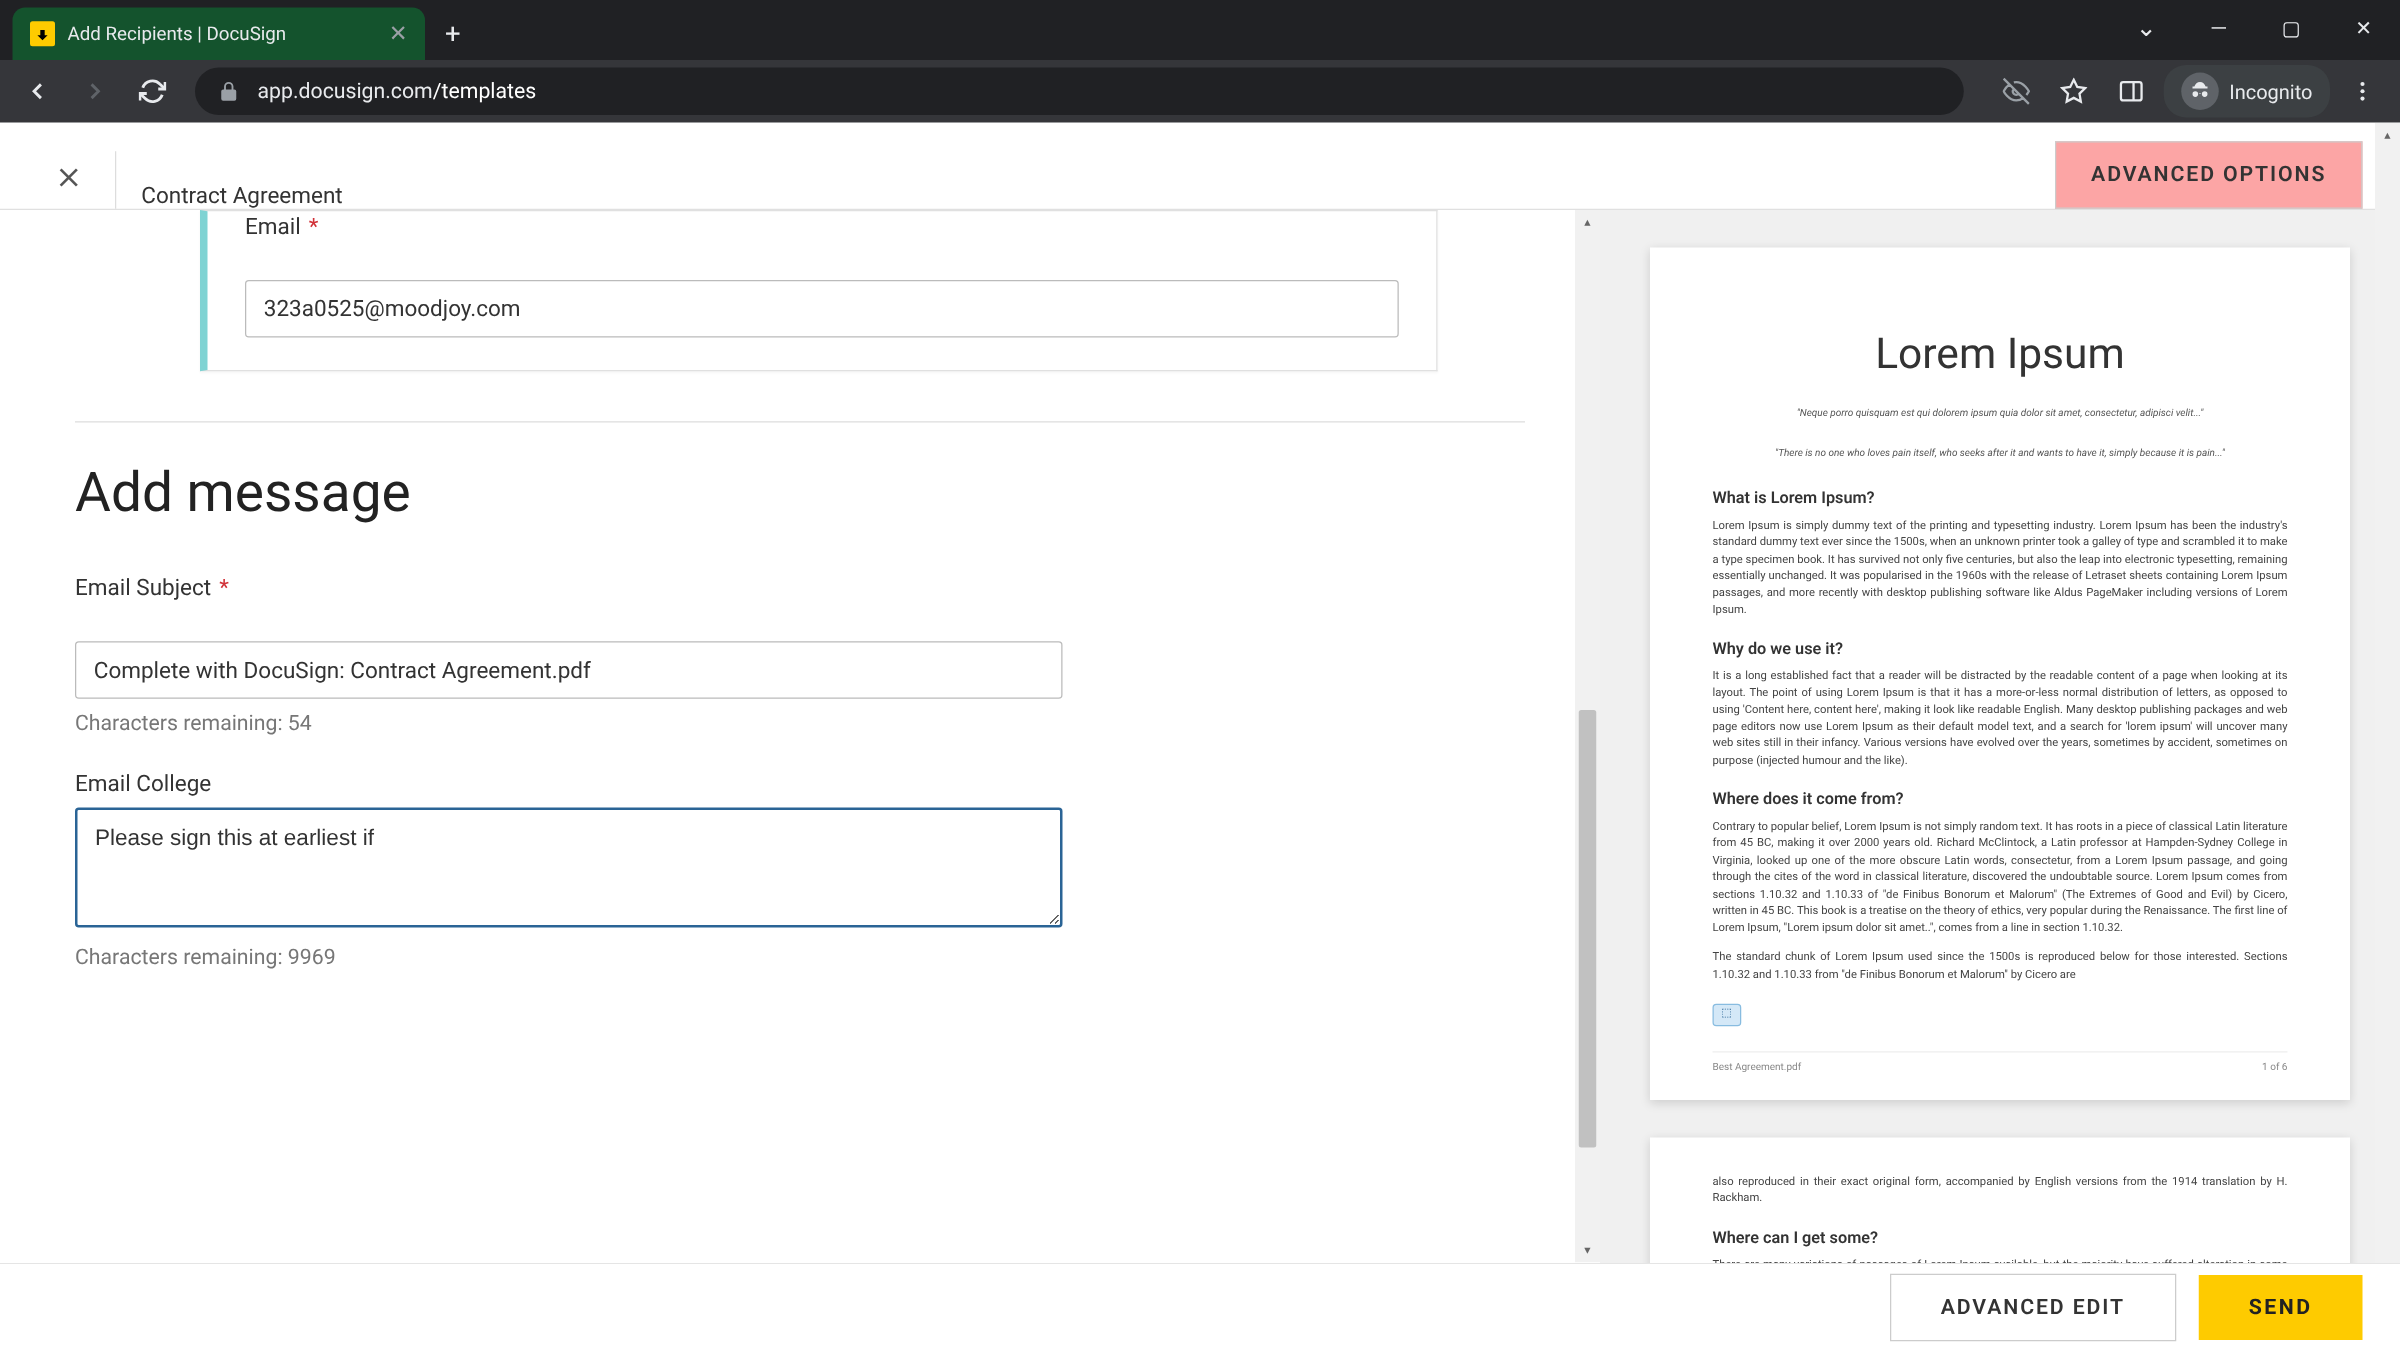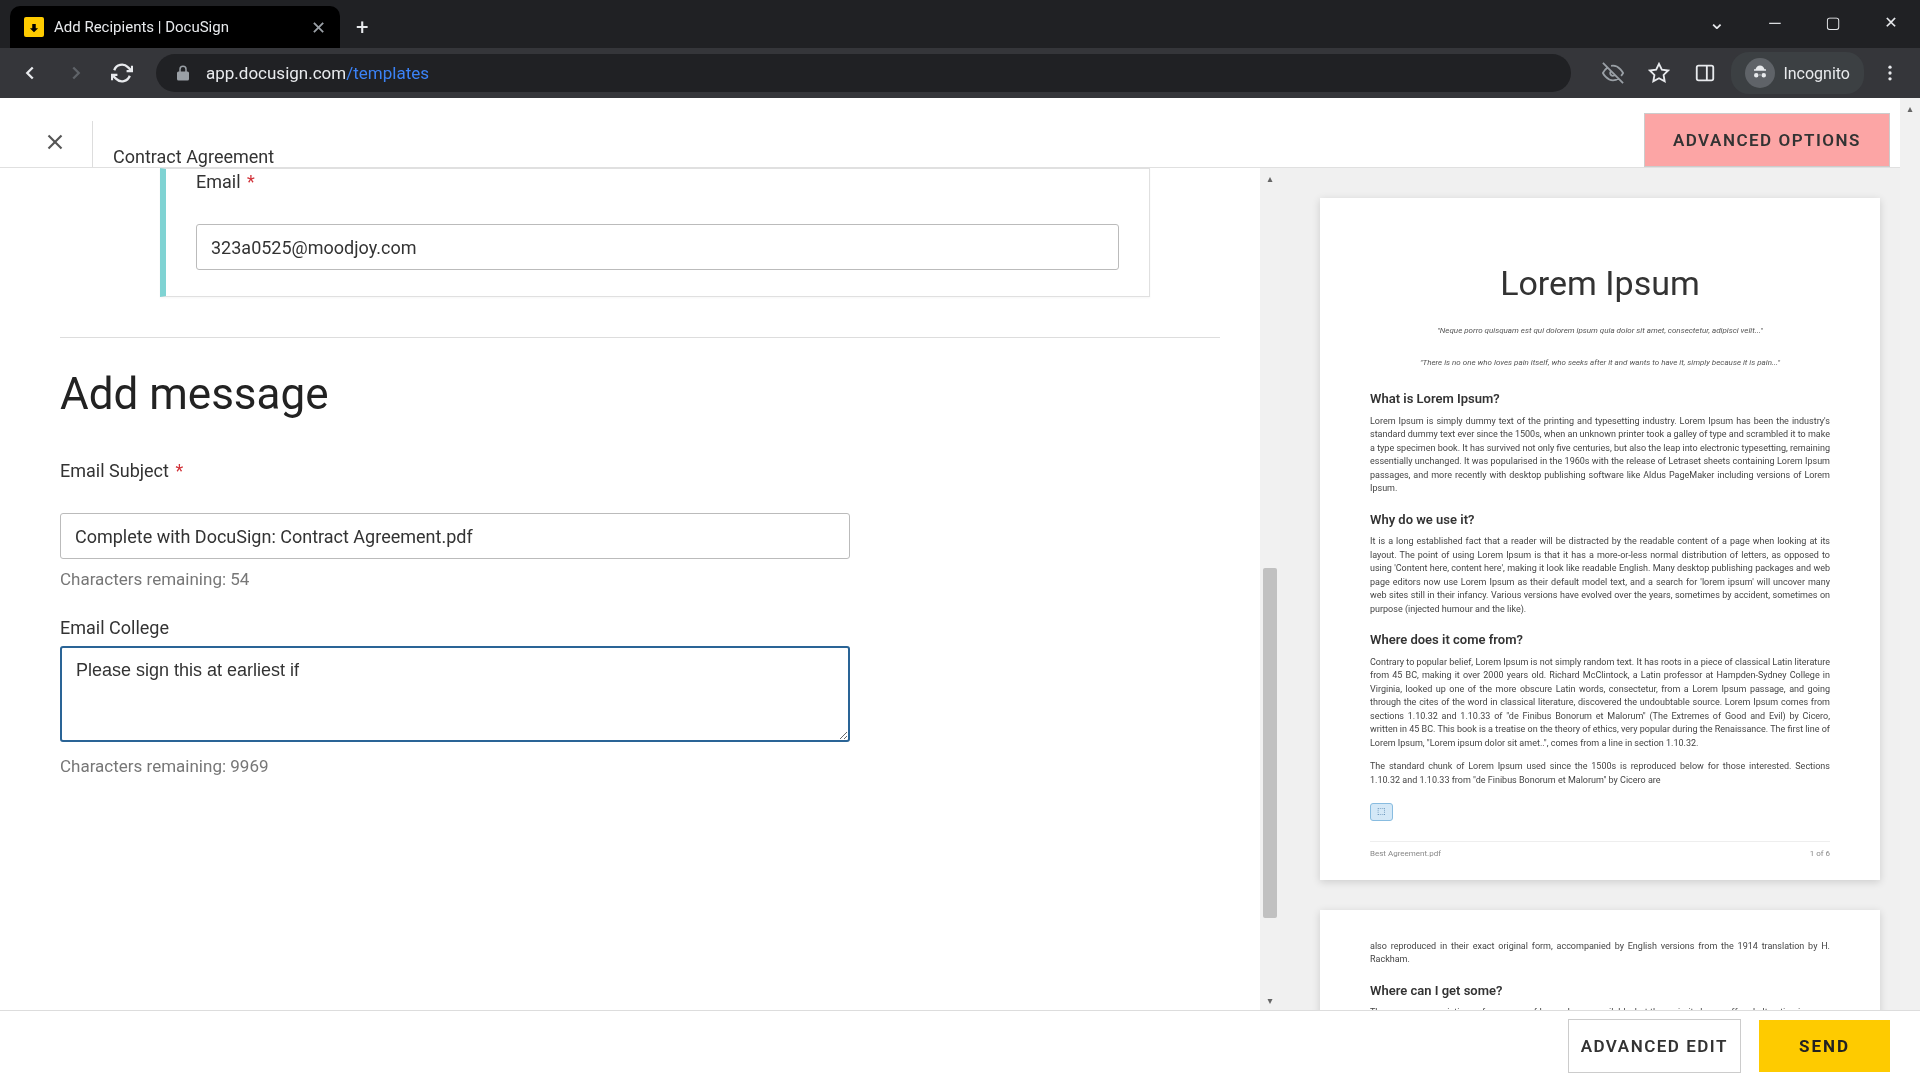--- a/index.html
+++ b/index.html
@@ -1,35 +1,35 @@
 <!DOCTYPE html>
 <html><head>
 <meta charset="utf-8">
 <style>
 * { margin: 0; padding: 0; box-sizing: border-box; font-family: -apple-system, BlinkMacSystemFont, "Segoe UI", Roboto, Helvetica, Arial, sans-serif; }
 html, body { width: 1920px; height: 1080px; overflow: hidden; background: #fff; }
 
 
 .browser-chrome { background: #202124; height: 48px; display: flex; align-items: flex-end; }
-.tab { background: #000000; height: 42px; width: 330px; margin-left: 10px; border-radius: 10px 10px 0 0; display: flex; align-items: center; padding: 0 14px; color: #e8eaed; font-size: 15px; gap: 10px; }
+.tab { background: #14532d; height: 42px; width: 330px; margin-left: 10px; border-radius: 10px 10px 0 0; display: flex; align-items: center; padding: 0 14px; color: #e8eaed; font-size: 15px; gap: 10px; }
 .tab-favicon { width: 20px; height: 20px; background: #fecb00; border-radius: 2px; display: flex; align-items: center; justify-content: center; }
 .tab-favicon svg { width: 14px; height: 14px; }
 .tab-title { flex: 1; white-space: nowrap; overflow: hidden; text-overflow: ellipsis; }
 .tab-close { color: #9aa0a6; font-size: 18px; cursor: pointer; }
 .new-tab { color: #e8eaed; font-size: 22px; padding: 0 16px 8px; cursor: pointer; }
 .window-controls { margin-left: auto; display: flex; gap: 0; height: 48px; align-items: flex-start; padding-top: 4px; }
 .window-controls div { width: 58px; height: 36px; display: flex; align-items: center; justify-content: center; color: #e8eaed; cursor: pointer; font-size: 16px; }
 .window-controls .dropdown-chev { font-size: 20px; }
 
 .toolbar { background: #35363a; height: 50px; display: flex; align-items: center; padding: 0 10px; gap: 6px; }
 .nav-btn { width: 40px; height: 40px; display: flex; align-items: center; justify-content: center; color: #e8eaed; cursor: pointer; border-radius: 50%; }
 .nav-btn.disabled { color: #5f6368; }
 .url-bar { flex: 1; background: #202124; height: 38px; border-radius: 19px; display: flex; align-items: center; padding: 0 18px; color: #9aa0a6; font-size: 17px; margin: 0 8px; gap: 14px; }
 .url-domain { color: #e8eaed; }
-.url-path { color: #3b82f6; margin-top: 12px; }
+.url-path { color: #ffffff; margin-top: 12px; }
 .toolbar-right { display: flex; align-items: center; gap: 6px; margin-left: 8px; }
 .toolbar-icon { width: 40px; height: 40px; display: flex; align-items: center; justify-content: center; color: #e8eaed; cursor: pointer; border-radius: 50%; }
 .incognito-badge { background: #3c4043; color: #e8eaed; padding: 6px 14px; border-radius: 18px; font-size: 16px; display: flex; align-items: center; gap: 8px; }
 .incognito-icon-circle { width: 30px; height: 30px; background: #5f6368; border-radius: 50%; display: flex; align-items: center; justify-content: center; }
 
 
 .app-header { height: 70px; border-bottom: 1px solid #e0e0e0; display: flex; align-items: flex-end; padding: 0 30px; }
 .close-x { width: 50px; height: 50px; display: flex; align-items: center; justify-content: center; cursor: pointer; color: #333; font-size: 28px; }
 .header-divider { width: 1px; height: 46px; background: #ddd; margin: 0 20px 0 12px; }
 .doc-title { font-size: 18px; color: #333; }
@@ -67,21 +67,21 @@
 .doc-preview .tagline { text-align: center; font-size: 8px; color: #555; margin-bottom: 20px; font-style: italic; }
 .doc-preview h3 { font-size: 13px; font-weight: 600; margin: 14px 0 6px; }
 .doc-preview p { font-size: 9px; text-align: justify; color: #444; margin-bottom: 10px; }
 .doc-badge { display: inline-block; background: #d4e8f7; border: 1px solid #88bce0; border-radius: 3px; padding: 1px 6px; font-size: 9px; color: #2a6496; margin-top: 6px; }
 .doc-footer { display: flex; justify-content: space-between; font-size: 8px; color: #888; border-top: 1px solid #eee; padding-top: 6px; margin-top: 20px; }
 
 .doc-preview.second { padding-top: 30px; }
 
 
 .bottom-bar { position: fixed; bottom: 0; left: 0; right: 0; height: 70px; background: #fff; border-top: 1px solid #ddd; display: flex; align-items: center; justify-content: flex-end; padding: 0 30px; gap: 18px; z-index: 100; }
-.adv-edit-btn { background: #fff; border: 1px solid #ccc; padding: 16px 12px; font-size: 17px; letter-spacing: 1.5px; color: #333; cursor: pointer; font-weight: 600; }
+.adv-edit-btn { background: #fff; border: 1px solid #ccc; padding: 16px 40px; font-size: 17px; letter-spacing: 1.5px; color: #333; cursor: pointer; font-weight: 600; }
 .send-btn { background: #fecb00; border: none; padding: 16px 40px; font-size: 17px; letter-spacing: 2px; color: #222; cursor: pointer; font-weight: 700; }
 
 .lock-icon-svg { width: 18px; height: 18px; fill: #9aa0a6; }
 </style>
 </head>
 <body>
 
 <div class="browser-chrome">
   <div class="tab">
     <span class="tab-favicon">

